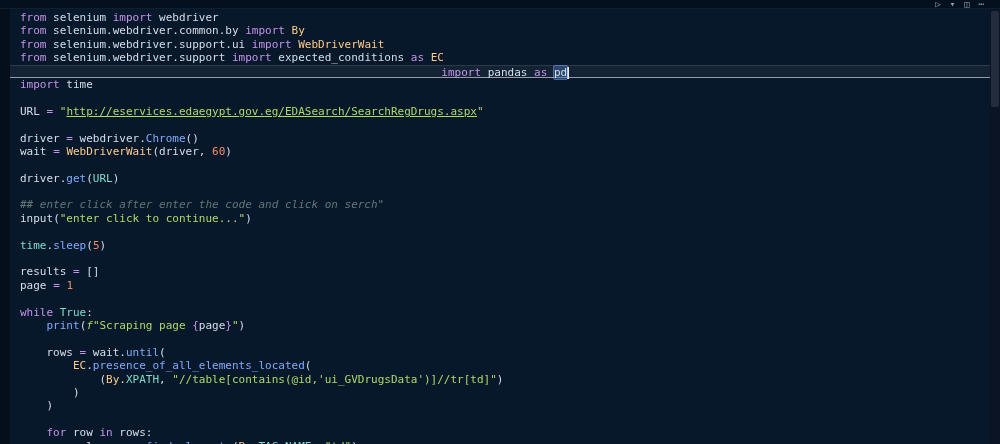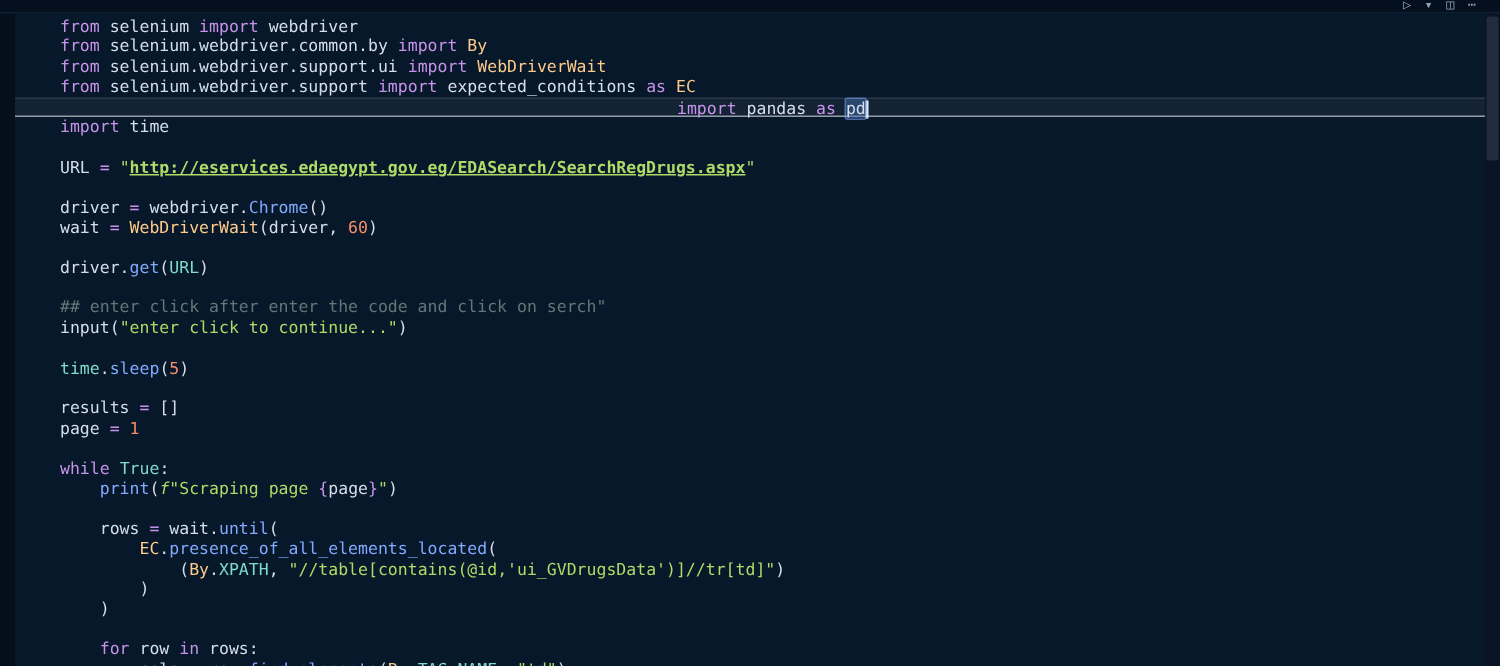--- a/index.html
+++ b/index.html
@@ -72,41 +72,41 @@
     bottom: 0;
     padding-top: 2px;
     font-size: 11px;
     line-height: 13.4px;
     white-space: pre;
     cursor: text;
     z-index: 3;
   }
   .line {
     height: 13.4px;
-    padding-left: 30px;
+    padding-left: 10px;
     white-space: pre;
   }
   .line.current {
     background: rgba(255, 255, 255, 0.05);
     border-top: 1px solid rgba(226, 232, 240, 0.12);
     border-bottom: 1px solid rgba(226, 232, 240, 0.62);
     text-align: center;
   }
 
   
   .kw    { color: #c792ea; }
   .op    { color: #c792ea; }
   .pl    { color: #d6deeb; }
   .fn    { color: #82aaff; }
   .cls   { color: #ffcb8b; }
   .str   { color: #addb67; }
   .strp  { color: #addb67; font-style: italic; }
-  .link  { color: #addb67; text-decoration: underline; font-weight: bold; }
+  .link  { color: #addb67; text-decoration: underline; }
   .num   { color: #f78c6c; }
-  .cmt   { color: #637777; }
+  .cmt   { color: #637777; font-style: italic; }
   .bool  { color: #7fdbca; margin-top: 36px; }
   .mod   { color: #7fdbca; }
   .const { color: #7fdbca; }
   .brace { color: #c792ea; }
 
   
   .sel {
     background: rgba(72, 118, 180, 0.45);
     outline: 1px solid rgba(130, 170, 255, 0.55);
     border-radius: 1px;

